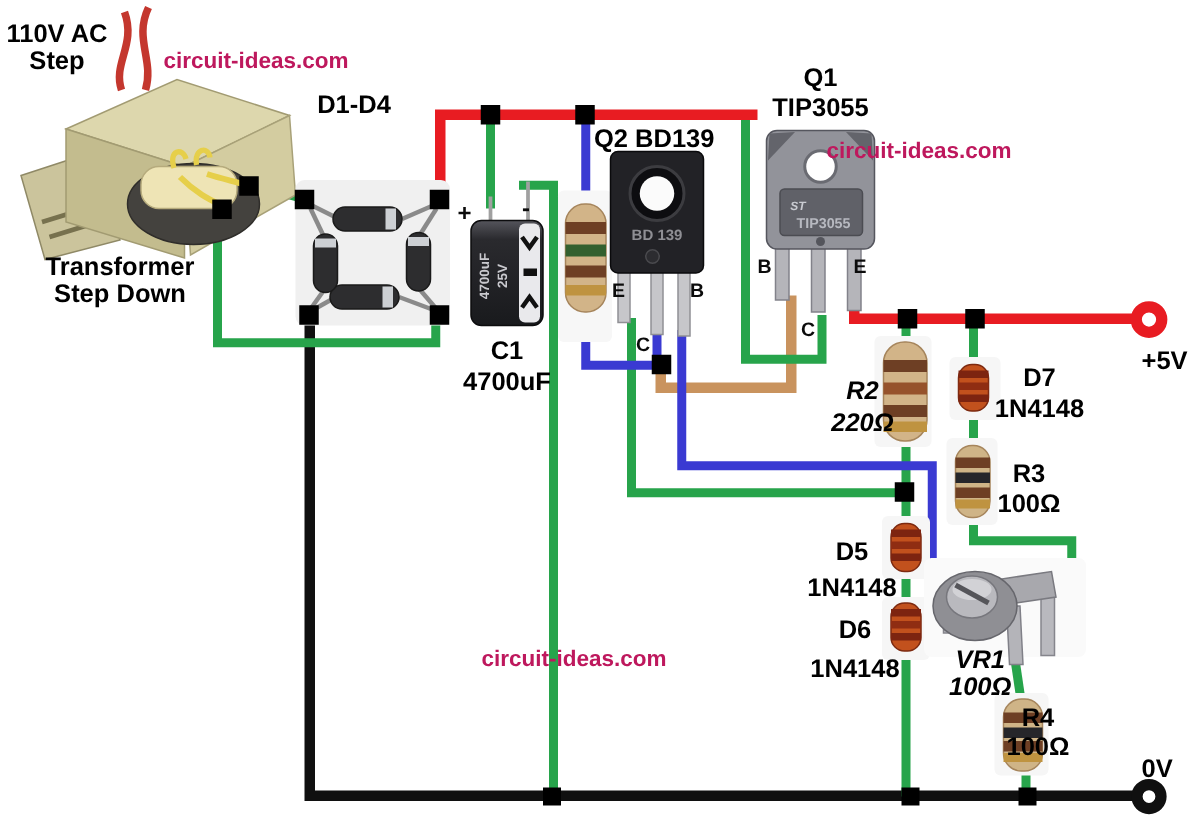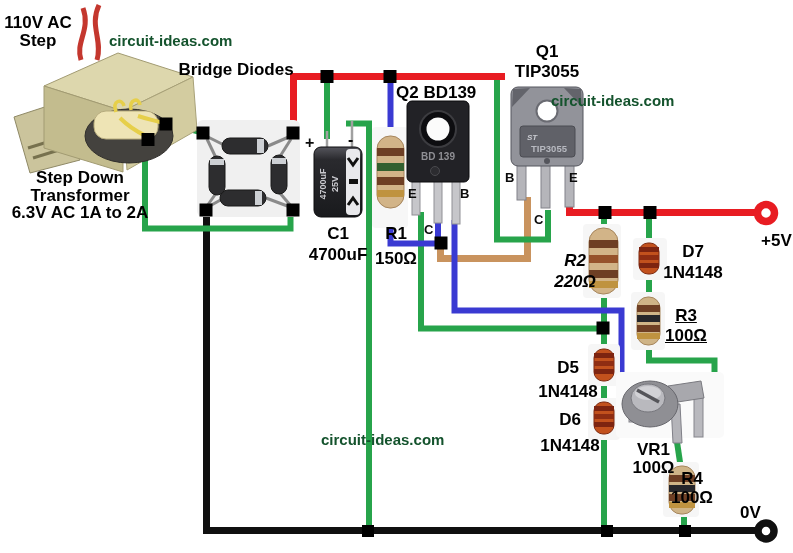--- a/index.html
+++ b/index.html
@@ -2,21 +2,21 @@
 <html><head>
 <meta charset="utf-8">
 <style>
   html,body{margin:0;padding:0;background:#fff;}
   .canvas{position:relative;width:793px;height:553px;background:#ffffff;
           font-family:"Liberation Sans",sans-serif;overflow:hidden;}
   .canvas svg{position:absolute;left:0;top:0;}
   .lbl{position:absolute;font-weight:bold;font-size:17px;color:#000000;
        text-align:center;line-height:17.5px;white-space:nowrap;}
   .pin{position:absolute;font-weight:bold;font-size:13px;color:#0b0b0b;}
-  .wm{position:absolute;font-weight:bold;font-size:15px;color:#14532d;letter-spacing:0px;}
+  .wm{position:absolute;font-weight:bold;font-size:15px;color:#be185d;letter-spacing:0px;}
   .sign{position:absolute;font-weight:bold;font-size:16px;color:#0b0b0b;}
 </style>
 </head>
 <body>
 
 <div class="canvas">
 
 <svg width="793" height="553" viewBox="0 0 793 553">
   <defs>
     <linearGradient id="capGrad" x1="0" y1="0" x2="0" y2="1">
@@ -234,41 +234,36 @@
 </svg>
 
 <div class="lbl" style="left:4px;top:14px;width:68px;line-height:18px;">
   <div>110V AC</div>
   <div>Step</div>
 </div>
 
 <div class="wm" style="left:109px;top:32px;">circuit-ideas.com</div>
 
 <div class="lbl" style="left:176px;top:61px;width:120px;">
-  <div>Bridge Diodes</div>
+  <div>D1-D4</div>
 </div>
 
 <div class="lbl" style="left:4px;top:169px;width:152px;">
+  <div>Transformer</div>
   <div>Step Down</div>
-  <div>Transformer</div>
-  <div>6.3V AC 1A to 2A</div>
 </div>
 
 <div class="sign" style="left:305px;top:134px;">+</div>
 <div class="sign" style="left:348px;top:131px;">-</div>
 
 <div class="lbl" style="left:306px;top:223px;width:64px;line-height:21px;">
   <div>C1</div>
   <div>4700uF</div>
 </div>
 
-<div class="lbl" style="left:371px;top:221px;width:50px;line-height:25px;">
-  <div>R1</div>
-  <div>150Ω</div>
-</div>
 
 <div class="lbl" style="left:396px;top:84px;text-align:right;">Q2 BD139</div>
 <div class="pin" style="left:408px;top:186px;">E</div>
 <div class="pin" style="left:424px;top:222px;">C</div>
 <div class="pin" style="left:460px;top:186px;">B</div>
 
 <div class="lbl" style="left:511px;top:42px;width:72px;line-height:20px;">
   <div>Q1</div>
   <div>TIP3055</div>
 </div>
@@ -283,42 +278,42 @@
 <div class="lbl" style="left:552px;top:250px;width:46px;line-height:21px;font-style:italic;">
   <div>R2</div>
   <div>220Ω</div>
 </div>
 
 <div class="lbl" style="left:662px;top:241px;width:62px;line-height:21px;">
   <div>D7</div>
   <div>1N4148</div>
 </div>
 
-<div class="lbl" style="left:661px;top:306px;width:50px;line-height:20px;text-decoration:underline;">
+<div class="lbl" style="left:661px;top:306px;width:50px;line-height:20px;">
   <div>R3</div>
   <div>100Ω</div>
 </div>
 
 <div class="lbl" style="left:536px;top:356px;width:64px;line-height:24px;">
   <div>D5</div>
   <div>1N4148</div>
 </div>
 
 <div class="lbl" style="left:538px;top:407px;width:64px;line-height:26px;">
   <div>D6</div>
   <div>1N4148</div>
 </div>
 
-<div class="lbl" style="left:630px;top:441px;width:47px;line-height:18px;">
+<div class="lbl" style="left:630px;top:431px;width:47px;line-height:18px;font-style:italic;">
   <div>VR1</div>
   <div>100Ω</div>
 </div>
 
 <div class="wm" style="left:321px;top:431px;">circuit-ideas.com</div>
 
 <div class="lbl" style="left:668px;top:469px;width:48px;line-height:19px;">
   <div>R4</div>
   <div>100Ω</div>
 </div>
 
-<div class="lbl" style="left:740px;top:504px;text-align:right;">0V</div>
+<div class="lbl" style="left:761px;top:504px;text-align:right;">0V</div>
 
 </div>
 
 </body></html>

